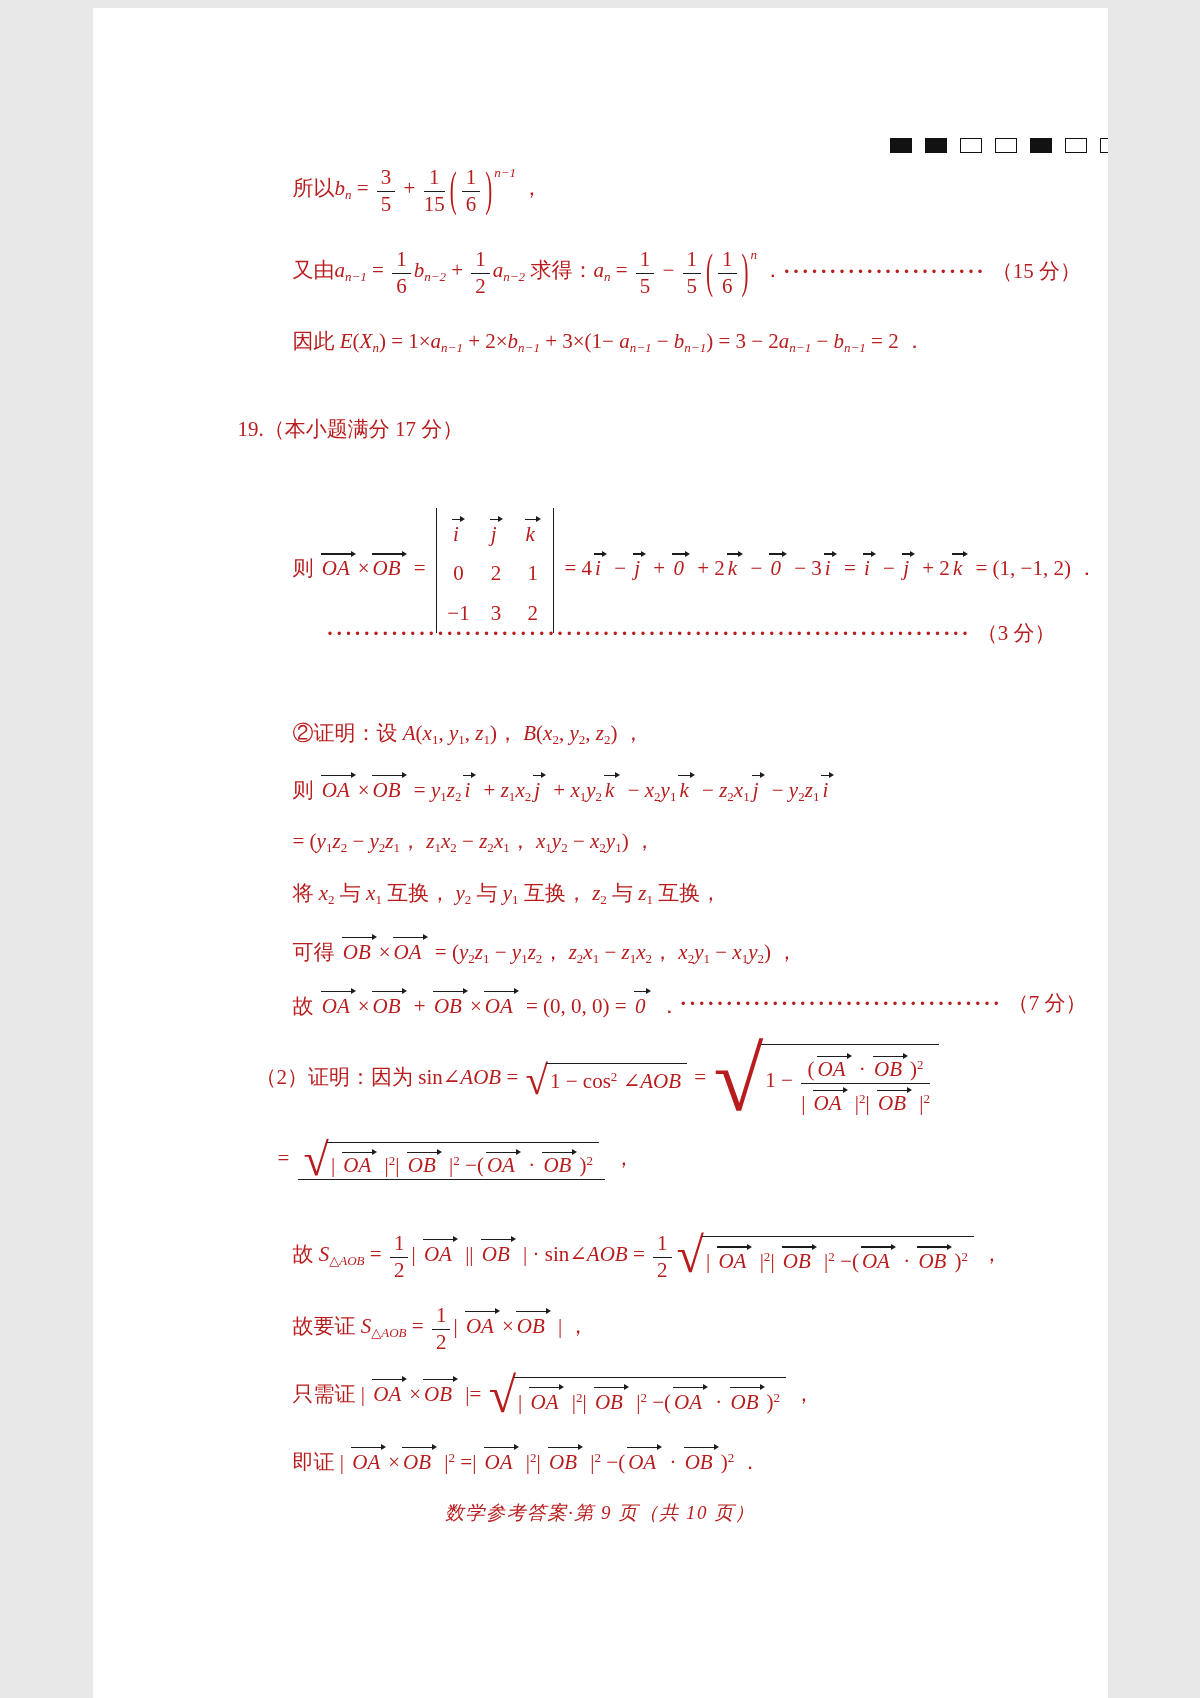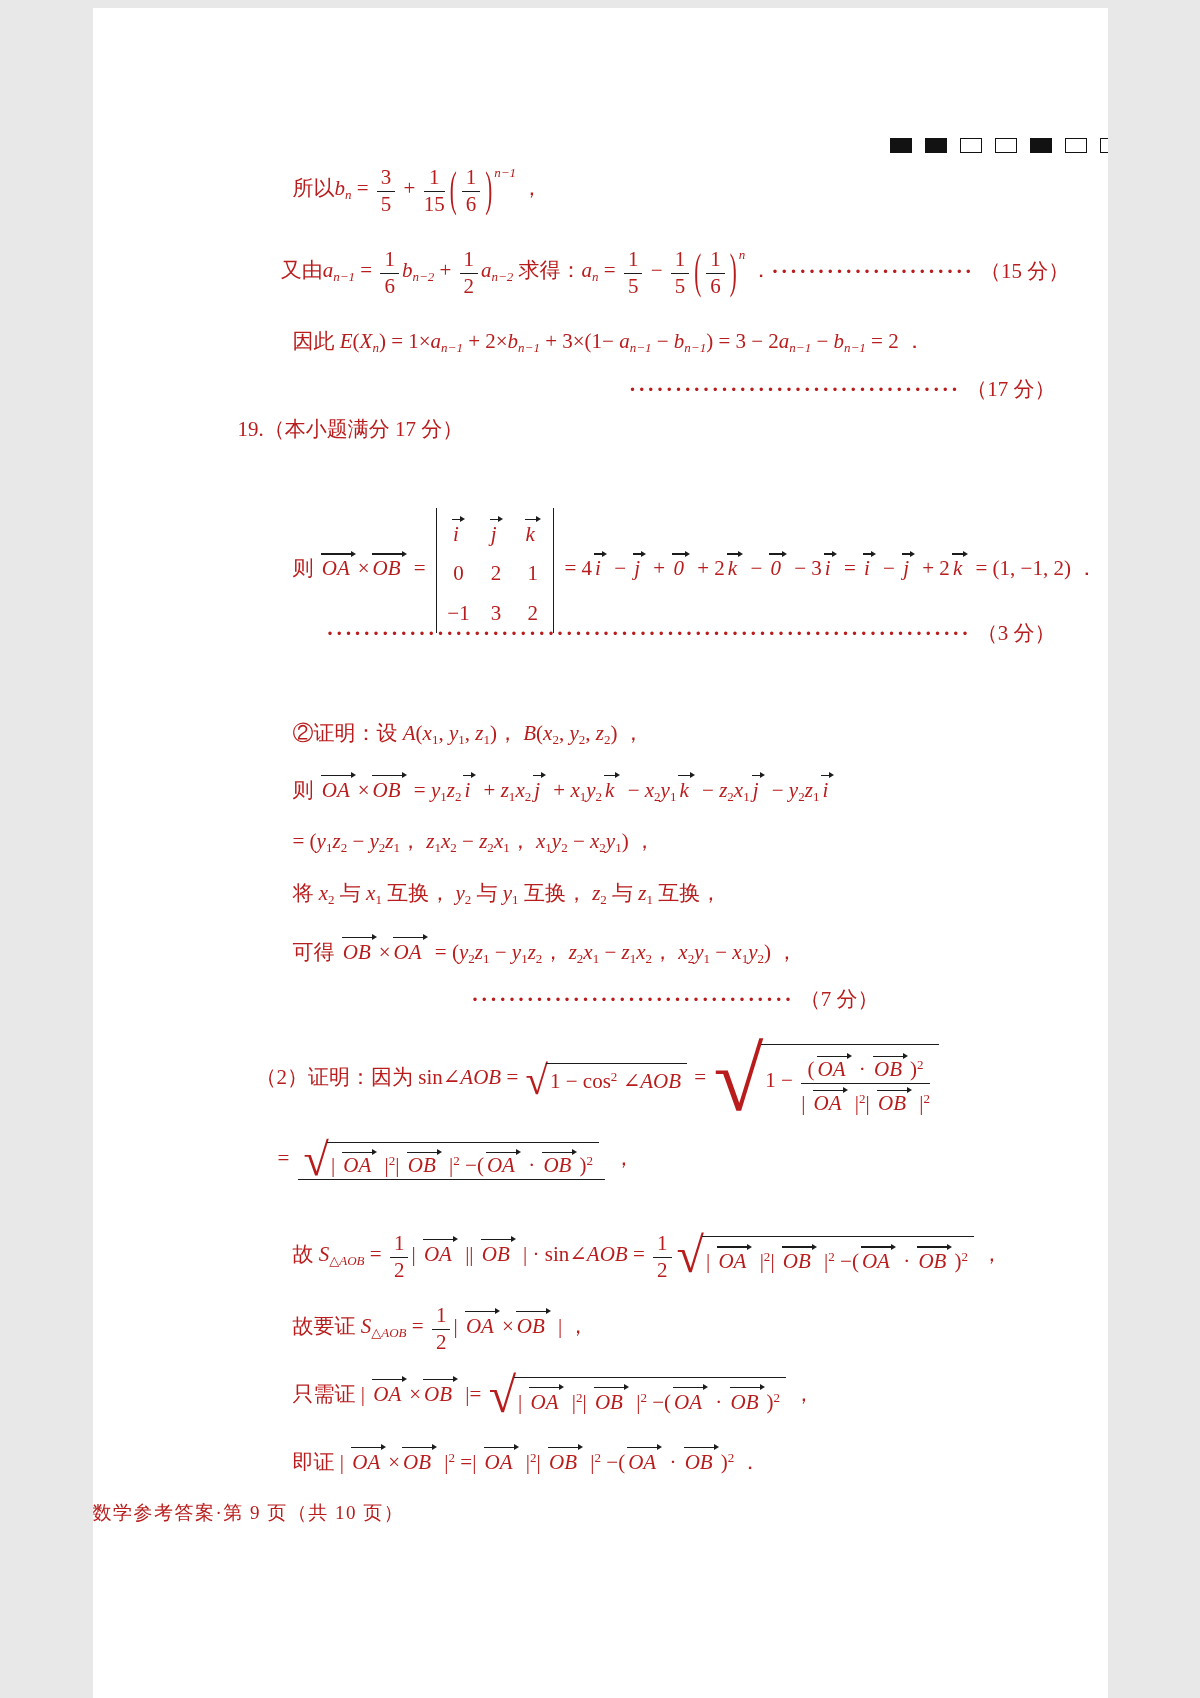--- a/index.html
+++ b/index.html
@@ -2,21 +2,21 @@
 <html><head>
 <meta charset="utf-8">
 <style>
   html,body{margin:0;padding:0;background:#e8e8e8;}
   .page{
     position:relative;width:1015px;height:1698px;margin:8px auto;background:#ffffff;
     font-family:"Liberation Serif","DejaVu Serif",serif;font-size:21px;color:#b91c1c;
     overflow:hidden;
   }
   .line{position:absolute;white-space:nowrap;line-height:1.3;}
-  .row{display:flex;justify-content:center;align-items:center;font-family:Liberation Serif, serif;}
+  .row{display:flex;justify-content:space-between;align-items:center;font-family:Liberation Serif, serif;}
   .right-line{text-align:right;}
   .rm{font-style:normal;}
   .it{font-style:italic;}
   sub.ss,sup.ss{font-size:62%;line-height:0;}
   sub.ss{vertical-align:-0.3em;}
   sup.ss{vertical-align:0.55em;}
   .bp + sup.ss{vertical-align:1.35em;}
   
   .frac{display:inline-flex;flex-direction:column;align-items:stretch;vertical-align:middle;
         margin:0 3px;line-height:1.12;text-align:center;}
@@ -37,21 +37,21 @@
   .dgrid{display:grid;grid-template-columns:repeat(3,auto);column-gap:18px;row-gap:12px;
          padding:6px 10px;justify-items:center;align-items:center;}
   
   .bp{display:inline-block;transform:scaleY(2.35);vertical-align:middle;margin:0 2px;font-weight:400;}
   
   .dots{letter-spacing:2.2px;font-weight:bold;margin-right:6px;}
   
   .marks{position:absolute;top:130px;left:797px;display:flex;gap:13px;}
   .mark{width:22px;height:15px;border:1.6px solid #121212;background:#fff;box-sizing:border-box;}
   .mark.filled{background:#121212;}
-  .footer{position:absolute;top:1492px;left:0;width:100%;font-size:19px;letter-spacing:1.5px;}
+  .footer{position:absolute;top:1492px;left:0;width:100%;text-align:center;font-size:19px;letter-spacing:1.5px;font-style:italic;}
 </style>
 </head>
 <body>
 
 <div class="page">
   <div class="marks">
       <div class="mark filled"></div>
       <div class="mark filled"></div>
       <div class="mark"></div>
       <div class="mark"></div>
@@ -86,21 +86,20 @@
           <span class="fd"><span class="rm">5</span></span>
         </span><span class="bp">(</span><span class="frac">
           <span class="fn"><span class="rm">1</span></span>
           <span class="fd"><span class="rm">6</span></span>
         </span><span class="bp">)</span><sup class="ss"><span class="it">n</span></sup><span class="rm"> ．</span></div>
     <div><span class="dots">······················</span><span class="rm">（15 分）</span></div>
   </div>
 
   <div class="line" style="top:320px;left:200px;"><span class="rm">因此 </span><span class="it">E</span><span class="rm">(</span><span class="it">X</span><sub class="ss"><span class="it">n</span></sub><span class="rm">) = 1×</span><span class="it">a</span><sub class="ss"><span class="it">n−1</span></sub><span class="rm"> + 2×</span><span class="it">b</span><sub class="ss"><span class="it">n−1</span></sub><span class="rm"> + 3×(1− </span><span class="it">a</span><sub class="ss"><span class="it">n−1</span></sub><span class="rm"> − </span><span class="it">b</span><sub class="ss"><span class="it">n−1</span></sub><span class="rm">) = 3 − 2</span><span class="it">a</span><sub class="ss"><span class="it">n−1</span></sub><span class="rm"> − </span><span class="it">b</span><sub class="ss"><span class="it">n−1</span></sub><span class="rm"> = 2 ．</span></div>
 
-  <div class="line right-line" style="top:368px;left:200px;width:763px;"><span class="dots">····································</span><span class="rm">（17 分）</span></div>
 
   <div class="line" style="top:408px;left:145px;"><span class="rm">19.（本小题满分 17 分）</span></div>
 
 
   <div class="line" style="top:500px;left:200px;"><span class="rm">则 </span><span class="vec">OA</span><span class="rm">×</span><span class="vec">OB</span><span class="rm"> = </span><span class="det">
         <span class="dbar"></span>
         <span class="dgrid">
           <span class="dcell"><span class="vec">i</span></span>
           <span class="dcell"><span class="vec">j</span></span>
           <span class="dcell"><span class="vec">k</span></span>
@@ -120,20 +119,21 @@
 
   <div class="line" style="top:762px;left:200px;"><span class="rm">则 </span><span class="vec">OA</span><span class="rm">×</span><span class="vec">OB</span><span class="rm"> = </span><span class="it">y</span><sub class="ss"><span class="rm">1</span></sub><span class="it">z</span><sub class="ss"><span class="rm">2</span></sub><span class="vec">i</span><span class="rm"> + </span><span class="it">z</span><sub class="ss"><span class="rm">1</span></sub><span class="it">x</span><sub class="ss"><span class="rm">2</span></sub><span class="vec">j</span><span class="rm"> + </span><span class="it">x</span><sub class="ss"><span class="rm">1</span></sub><span class="it">y</span><sub class="ss"><span class="rm">2</span></sub><span class="vec">k</span><span class="rm"> − </span><span class="it">x</span><sub class="ss"><span class="rm">2</span></sub><span class="it">y</span><sub class="ss"><span class="rm">1</span></sub><span class="vec">k</span><span class="rm"> − </span><span class="it">z</span><sub class="ss"><span class="rm">2</span></sub><span class="it">x</span><sub class="ss"><span class="rm">1</span></sub><span class="vec">j</span><span class="rm"> − </span><span class="it">y</span><sub class="ss"><span class="rm">2</span></sub><span class="it">z</span><sub class="ss"><span class="rm">1</span></sub><span class="vec">i</span></div>
 
   <div class="line" style="top:820px;left:200px;"><span class="rm">= (</span><span class="it">y</span><sub class="ss"><span class="rm">1</span></sub><span class="it">z</span><sub class="ss"><span class="rm">2</span></sub><span class="rm"> − </span><span class="it">y</span><sub class="ss"><span class="rm">2</span></sub><span class="it">z</span><sub class="ss"><span class="rm">1</span></sub><span class="rm">， </span><span class="it">z</span><sub class="ss"><span class="rm">1</span></sub><span class="it">x</span><sub class="ss"><span class="rm">2</span></sub><span class="rm"> − </span><span class="it">z</span><sub class="ss"><span class="rm">2</span></sub><span class="it">x</span><sub class="ss"><span class="rm">1</span></sub><span class="rm">， </span><span class="it">x</span><sub class="ss"><span class="rm">1</span></sub><span class="it">y</span><sub class="ss"><span class="rm">2</span></sub><span class="rm"> − </span><span class="it">x</span><sub class="ss"><span class="rm">2</span></sub><span class="it">y</span><sub class="ss"><span class="rm">1</span></sub><span class="rm">) ，</span></div>
 
   <div class="line" style="top:872px;left:200px;"><span class="rm">将 </span><span class="it">x</span><sub class="ss"><span class="rm">2</span></sub><span class="rm"> 与 </span><span class="it">x</span><sub class="ss"><span class="rm">1</span></sub><span class="rm"> 互换，  </span><span class="it">y</span><sub class="ss"><span class="rm">2</span></sub><span class="rm"> 与 </span><span class="it">y</span><sub class="ss"><span class="rm">1</span></sub><span class="rm"> 互换，  </span><span class="it">z</span><sub class="ss"><span class="rm">2</span></sub><span class="rm"> 与 </span><span class="it">z</span><sub class="ss"><span class="rm">1</span></sub><span class="rm"> 互换，</span></div>
 
   <div class="line" style="top:924px;left:200px;"><span class="rm">可得 </span><span class="vec">OB</span><span class="rm">×</span><span class="vec">OA</span><span class="rm"> = (</span><span class="it">y</span><sub class="ss"><span class="rm">2</span></sub><span class="it">z</span><sub class="ss"><span class="rm">1</span></sub><span class="rm"> − </span><span class="it">y</span><sub class="ss"><span class="rm">1</span></sub><span class="it">z</span><sub class="ss"><span class="rm">2</span></sub><span class="rm">， </span><span class="it">z</span><sub class="ss"><span class="rm">2</span></sub><span class="it">x</span><sub class="ss"><span class="rm">1</span></sub><span class="rm"> − </span><span class="it">z</span><sub class="ss"><span class="rm">1</span></sub><span class="it">x</span><sub class="ss"><span class="rm">2</span></sub><span class="rm">， </span><span class="it">x</span><sub class="ss"><span class="rm">2</span></sub><span class="it">y</span><sub class="ss"><span class="rm">1</span></sub><span class="rm"> − </span><span class="it">x</span><sub class="ss"><span class="rm">1</span></sub><span class="it">y</span><sub class="ss"><span class="rm">2</span></sub><span class="rm">) ，</span></div>
 
   <div class="line row" style="top:978px;left:200px;width:765px;">
+    <div><span class="rm">故 </span><span class="vec">OA</span><span class="rm">×</span><span class="vec">OB</span><span class="rm"> + </span><span class="vec">OB</span><span class="rm">×</span><span class="vec">OA</span><span class="rm"> = (0, 0, 0) = </span><span class="vec">0</span><span class="rm"> ．</span></div>
     <div><span class="dots">···································</span><span class="rm">（7 分）</span></div>
   </div>
 
   <div class="line" style="top:1036px;left:163px;"><span class="rm">（2）证明：因为 sin∠</span><span class="it">AOB</span><span class="rm"> = </span><span class="sqrt">
         <span class="rad" style="font-size: 40.96px;">√</span>
         <span class="sqb"><span class="rm">1 − cos</span><sup class="ss"><span class="rm">2</span></sup><span class="rm"> ∠</span><span class="it">AOB</span></span>
       </span><span class="rm"> = </span><span class="sqrt">
         <span class="rad" style="font-size: 90.88px;">√</span>
         <span class="sqb"><span class="rm">1 − </span><span class="frac">
             <span class="fn"><span class="rm">(</span><span class="vec">OA</span><span class="rm"> · </span><span class="vec">OB</span><span class="rm">)</span><sup class="ss"><span class="rm">2</span></sup></span>

